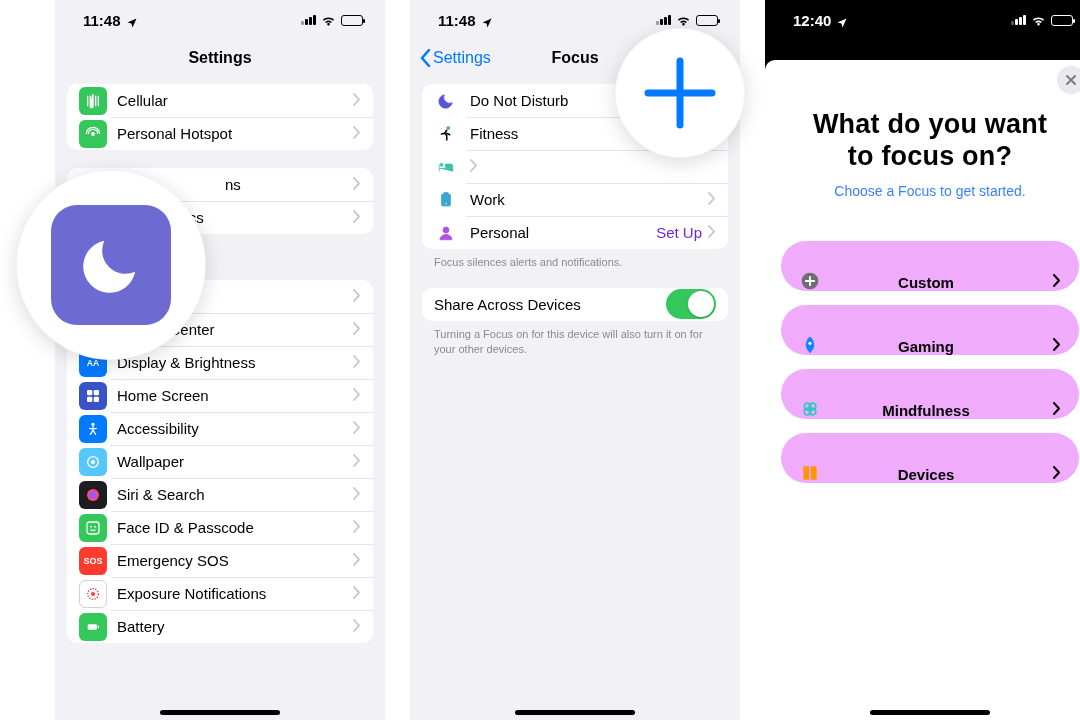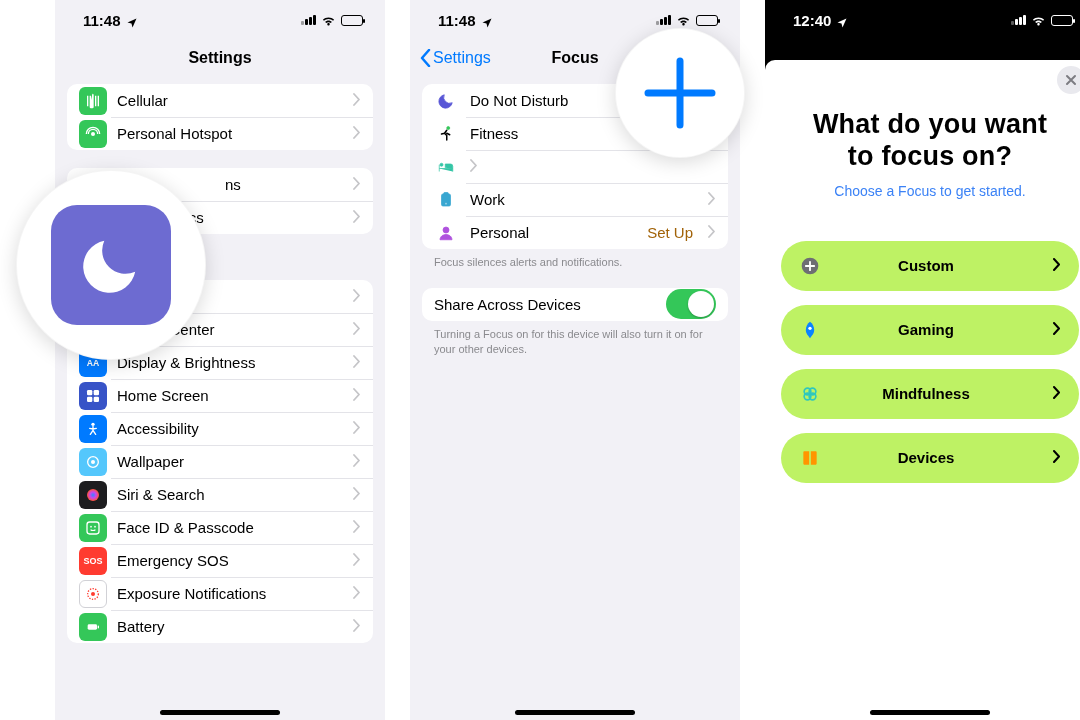--- a/index.html
+++ b/index.html
@@ -49,21 +49,21 @@
     margin:18px 12px 0 12px; background:#fff; border-radius:10px; overflow:hidden;
   }
   .group.first { margin-top:8px; }
   .row {
     display:flex; align-items:center; padding:0 12px; height:33px; position:relative;
   }
   .row + .row::before {
     content:""; position:absolute; left:44px; right:0; top:0; height:1px; background:#e3e3e8;
   }
   .row .label { flex:1; font-size:15px; color:#000;}
-  .row .detail { color:#a16207; font-size:15px; margin-right:15px;}
+  .row .detail { color:#6d28d9; font-size:15px; margin-right:6px;}
   .row .chev { color:#c5c5c8;}
   .row .ico {
     width:28px; height:28px; border-radius:6px; margin-right:10px;
     display:flex;align-items:center;justify-content:center; flex:0 0 28px;
   }
   .row .ico svg { width:16px; height:16px; fill:#fff; }
   .row.lite .ico { width:24px; height:24px; background:transparent !important; flex:0 0 24px; margin-right:12px;}
   .row.lite .ico svg { width:18px; height:18px; }
   .row.lite + .row.lite::before { left:44px; }
   .caption {
@@ -86,22 +86,22 @@
   
   .close-btn {
     position:absolute; top:6px; right:10px; width:28px;height:28px; border-radius:14px;
     background:#e9e9ee; display:flex;align-items:center;justify-content:center;color:#7c7c82;
   }
   .hero { text-align:center; padding:48px 26px 0 26px;}
   .hero h1 { margin:0; font-size:27px; font-weight:700; line-height:1.2; letter-spacing:.2px;}
   .hero p { margin:10px 0 0 0; font-size:14px; color:#3b82f6;}
   .pill-list { margin:42px 16px 0 16px; display:flex; flex-direction:column; gap:14px;}
   .pill {
-    background:#bef264; border-radius:30px; height:50px;
-    display:flex; align-items:center; padding:0 18px; position:relative;
+    background:#f0abfc; border-radius:30px; height:50px;
+    display:flex; align-items:flex-end; padding:0 18px; position:relative;
   }
   .pill .pico { width:22px; display:flex; align-items:center; justify-content:center;}
   .pill .ptxt { flex:1; text-align:center; font-size:15px; font-weight:600; color:#000; margin-left:-22px;}
   .pill .pchev { color:#000;}
   
   .circle {
     position:absolute; border-radius:50%; background:#fff;
     box-shadow:0 4px 20px rgba(0,0,0,.15); display:flex;align-items:center;justify-content:center;
     border:1px solid rgba(0,0,0,.04);
   }

